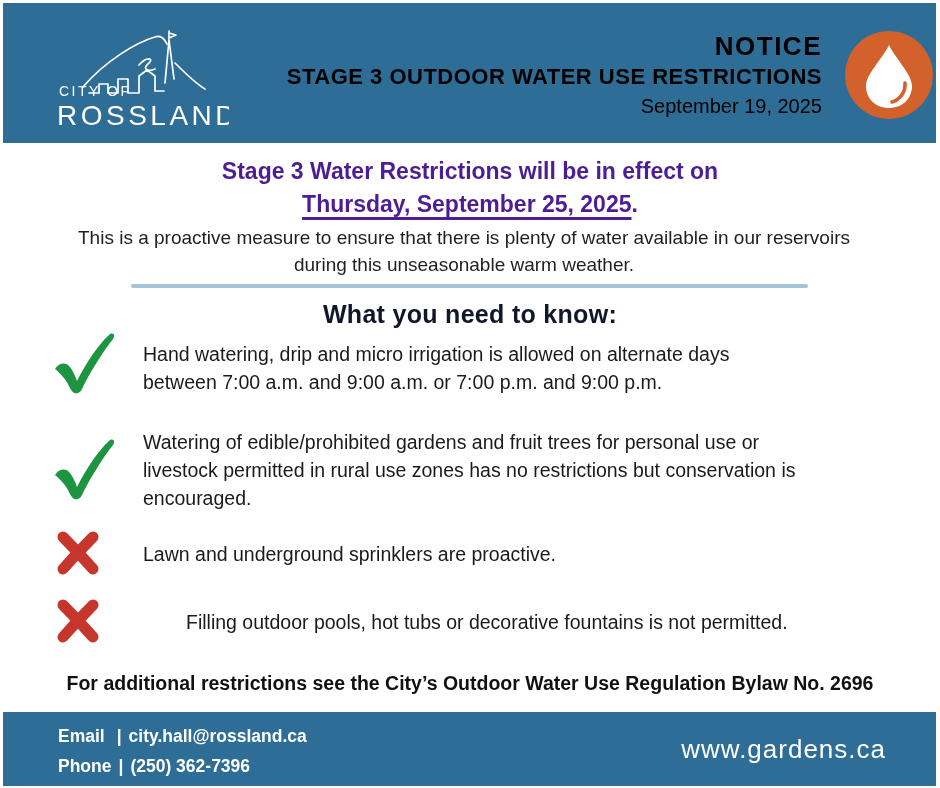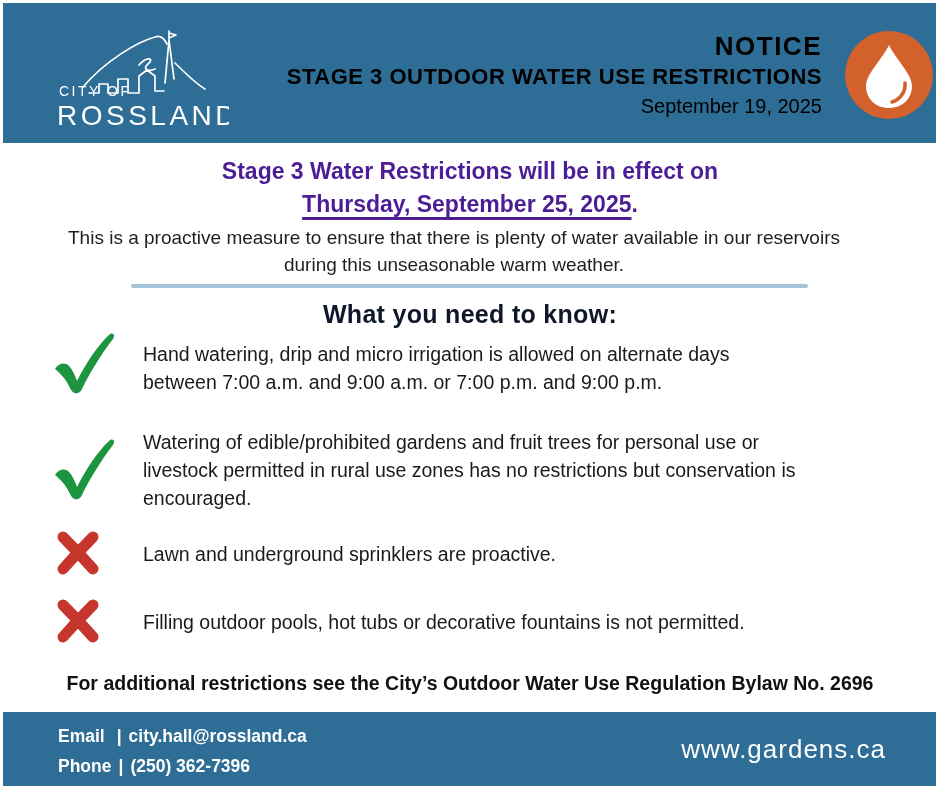--- a/index.html
+++ b/index.html
@@ -12,30 +12,30 @@
   .band.header{top:3px;height:140px;}
   .logo{position:absolute;left:48px;top:26px;width:178px;height:104px;}
   .header-text{position:absolute;right:114px;top:28px;text-align:right;color:#000000;}
   .notice-label{font-size:26px;font-weight:bold;letter-spacing:1.5px;line-height:30px;}
   .header-title{font-size:22px;font-weight:bold;letter-spacing:.5px;line-height:28px;margin-top:2px;}
   .header-date{font-size:20px;line-height:27px;margin-top:2px;}
   .droplet-badge{position:absolute;left:842px;top:28px;width:88px;height:88px;}
   
   .headline{position:absolute;left:0;top:155px;width:100%;text-align:center;font-weight:bold;font-size:23px;line-height:33px;color:#4c1d95;}
   .headline .date-underline{text-decoration:underline;text-decoration-thickness:2.5px;text-underline-offset:5px;}
-  .intro{position:absolute;left:54px;top:224px;width:800px;text-align:center;font-size:19px;line-height:27px;color:#1f1f1f;}
+  .intro{position:absolute;left:64px;top:224px;width:800px;text-align:center;font-size:19px;line-height:27px;color:#1f1f1f;}
   .divider{position:absolute;left:131px;top:284px;width:677px;height:4px;background:#A6C4D9;border-radius:2px;}
   .section-title{position:absolute;left:0;top:300px;width:100%;text-align:center;font-size:25px;font-weight:bold;color:#0f172a;letter-spacing:.3px;}
   .row{position:absolute;left:52px;display:flex;align-items:flex-start;}
   .icon-box{width:91px;flex:0 0 91px;}
   .item-text{font-size:19.5px;line-height:28px;max-width:660px;color:#1a1a1a;}
   .row1{top:332px;} .row1 .item-text{padding-top:8px;}
   .row2{top:428px;} .row2 .icon-box svg{margin-top:10px;}
   .row3{top:528px;} .row3 .item-text{padding-top:12px;}
-  .row4{top:596px;} .row4 .item-text{padding-top:12px;}
+  .row4{top:596px;gap:43px;} .row4 .item-text{padding-top:12px;}
   .x-svg{margin-left:3px;}
   .bylaw{position:absolute;left:0;top:672px;width:100%;text-align:center;font-size:19.5px;font-weight:bold;color:#111111;}
   
   .band.footer{top:712px;height:74px;}
   .contact{position:absolute;left:55px;top:9px;color:#ffffff;font-size:17.5px;font-weight:bold;line-height:30px;}
   .contact .pipe{padding:0 7px;font-weight:bold;}
   .contact .pipe.email-pipe{padding-left:12px;}
   .website{position:absolute;right:50px;top:0;height:74px;display:flex;align-items:center;color:#ffffff;font-size:26px;letter-spacing:1px;}
 </style>
 </head>

